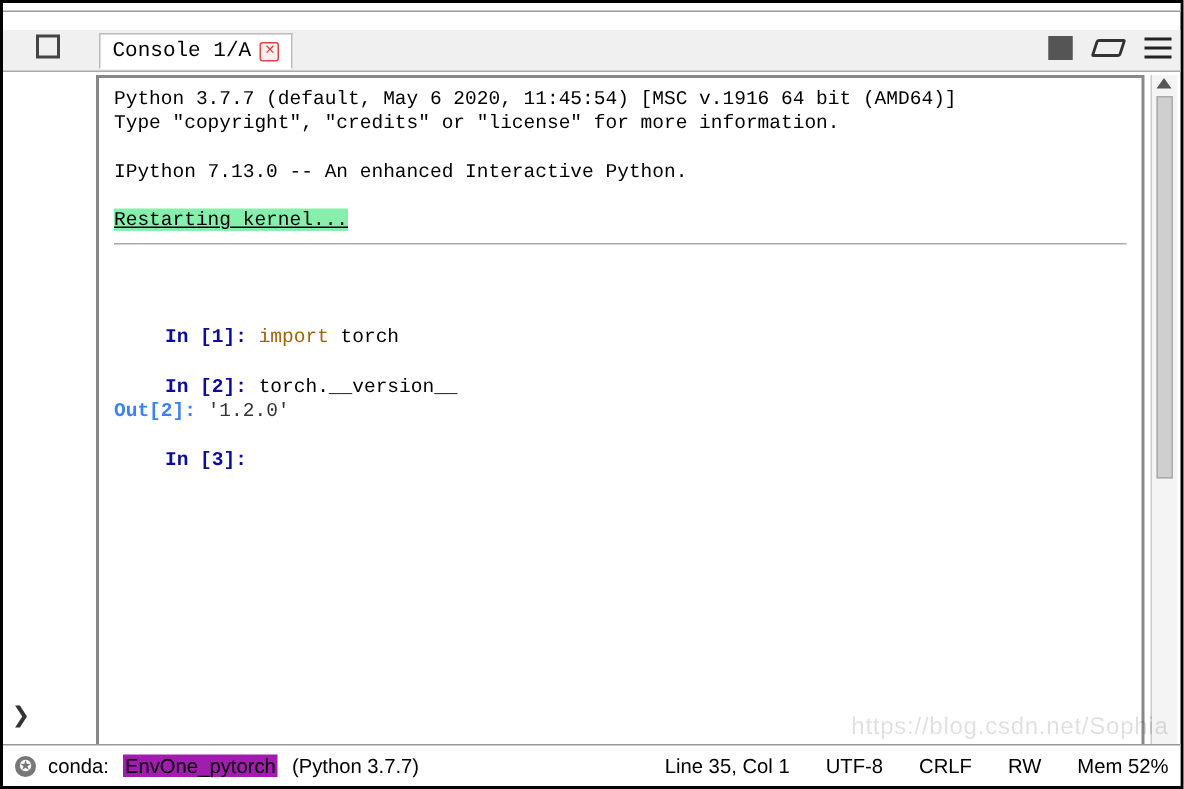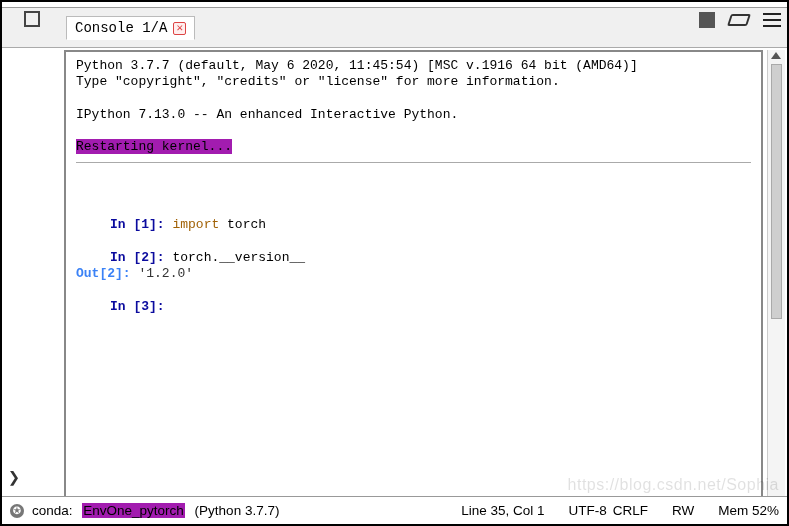--- a/index.html
+++ b/index.html
@@ -14,25 +14,26 @@
     border: 2px solid #000;
   }
   .top-strip {
     height: 6px;
     background: #fff;
     border-bottom: 1px solid #999;
   }
   .tab-bar {
     display: flex;
     align-items: center;
-    height: 40px;
+    height: 28px;
     background: #f0f0f0;
     border-bottom: 1px solid #aaa;
     padding-left: 64px;
     position: relative;
+    margin-top: 12px;
   }
   .tab-bar .left-icon {
     position: absolute;
     left: 4px;
     top: 3px;
     width: 52px;
     display: flex;
     justify-content: center;
   }
   .tab-bar .tab {
@@ -103,21 +104,21 @@
     margin: 2px 2px 2px 0;
   }
   .scroll-arrow-up {
     position:absolute; top:2px; left:3px; width:0;height:0;
     border-left:5px solid transparent;border-right:5px solid transparent;border-bottom:7px solid #555;
   }
   .scroll-thumb {
     position:absolute; top:14px; left:3px; width:11px; height:255px;
     background:#cfcfcf; border:1px solid #aaa;
   }
-  .hl { background: #a21caf; }
+  .hl { background: #86efac; text-decoration: underline; }
   .hr-divider { border:none; border-top:1px solid #aaa; margin:6px 0; }
   .in-prompt { color:#0b0b9e; font-weight:bold;margin-left:34px; }
   .out-prompt { color:#3b82f6; font-weight:bold; }
   .kw-import { color:#a16207; font-weight:normal; }
   .str { color:#333; }
   .bottom-left {
     position: absolute;
     left: 6px;
     bottom: 34px;
     font-size: 20px;
@@ -212,18 +213,18 @@
 <div class="bottom-left">❯</div>
 
 <div class="status-bar">
   <span class="conda-icon">✪</span>
   <span class="lbl">conda: </span>
   <span class="hl2">EnvOne_pytorch</span>
   <span class="lbl"> (Python 3.7.7)</span>
   <span class="flex-spacer"></span>
   <span class="lbl">Line 35, Col 1</span>
   <span class="lbl" style="margin-left:18px">UTF-8</span>
-  <span class="lbl" style="">CRLF</span>
+  <span class="lbl" style="margin-left:18px">CRLF</span>
   <span class="lbl" style="margin-left:18px">RW</span>
   <span class="lbl" style="margin-left:18px">Mem 52%</span>
 </div>
 
 <div class="watermark">https://blog.csdn.net/Sophia</div>
 
 </body></html>

